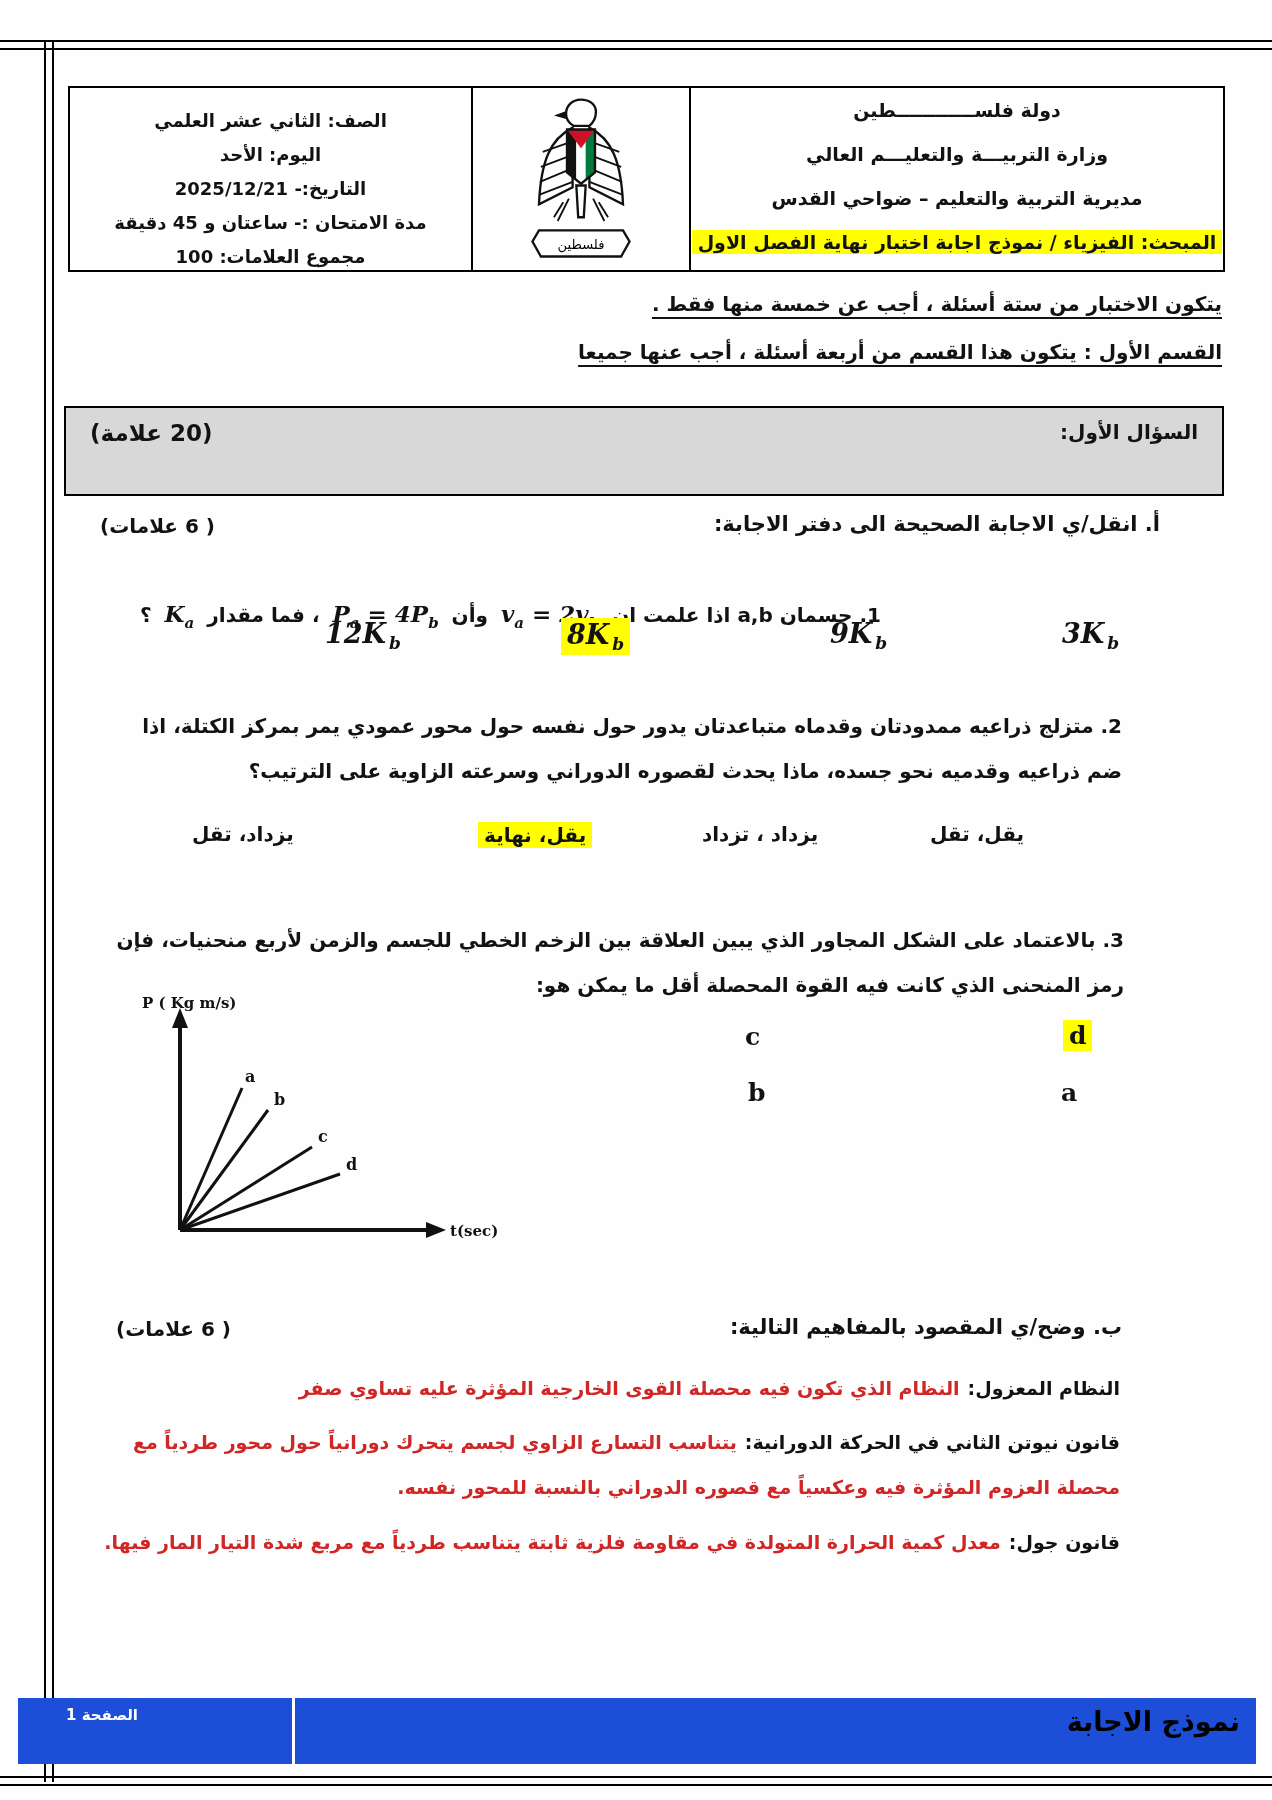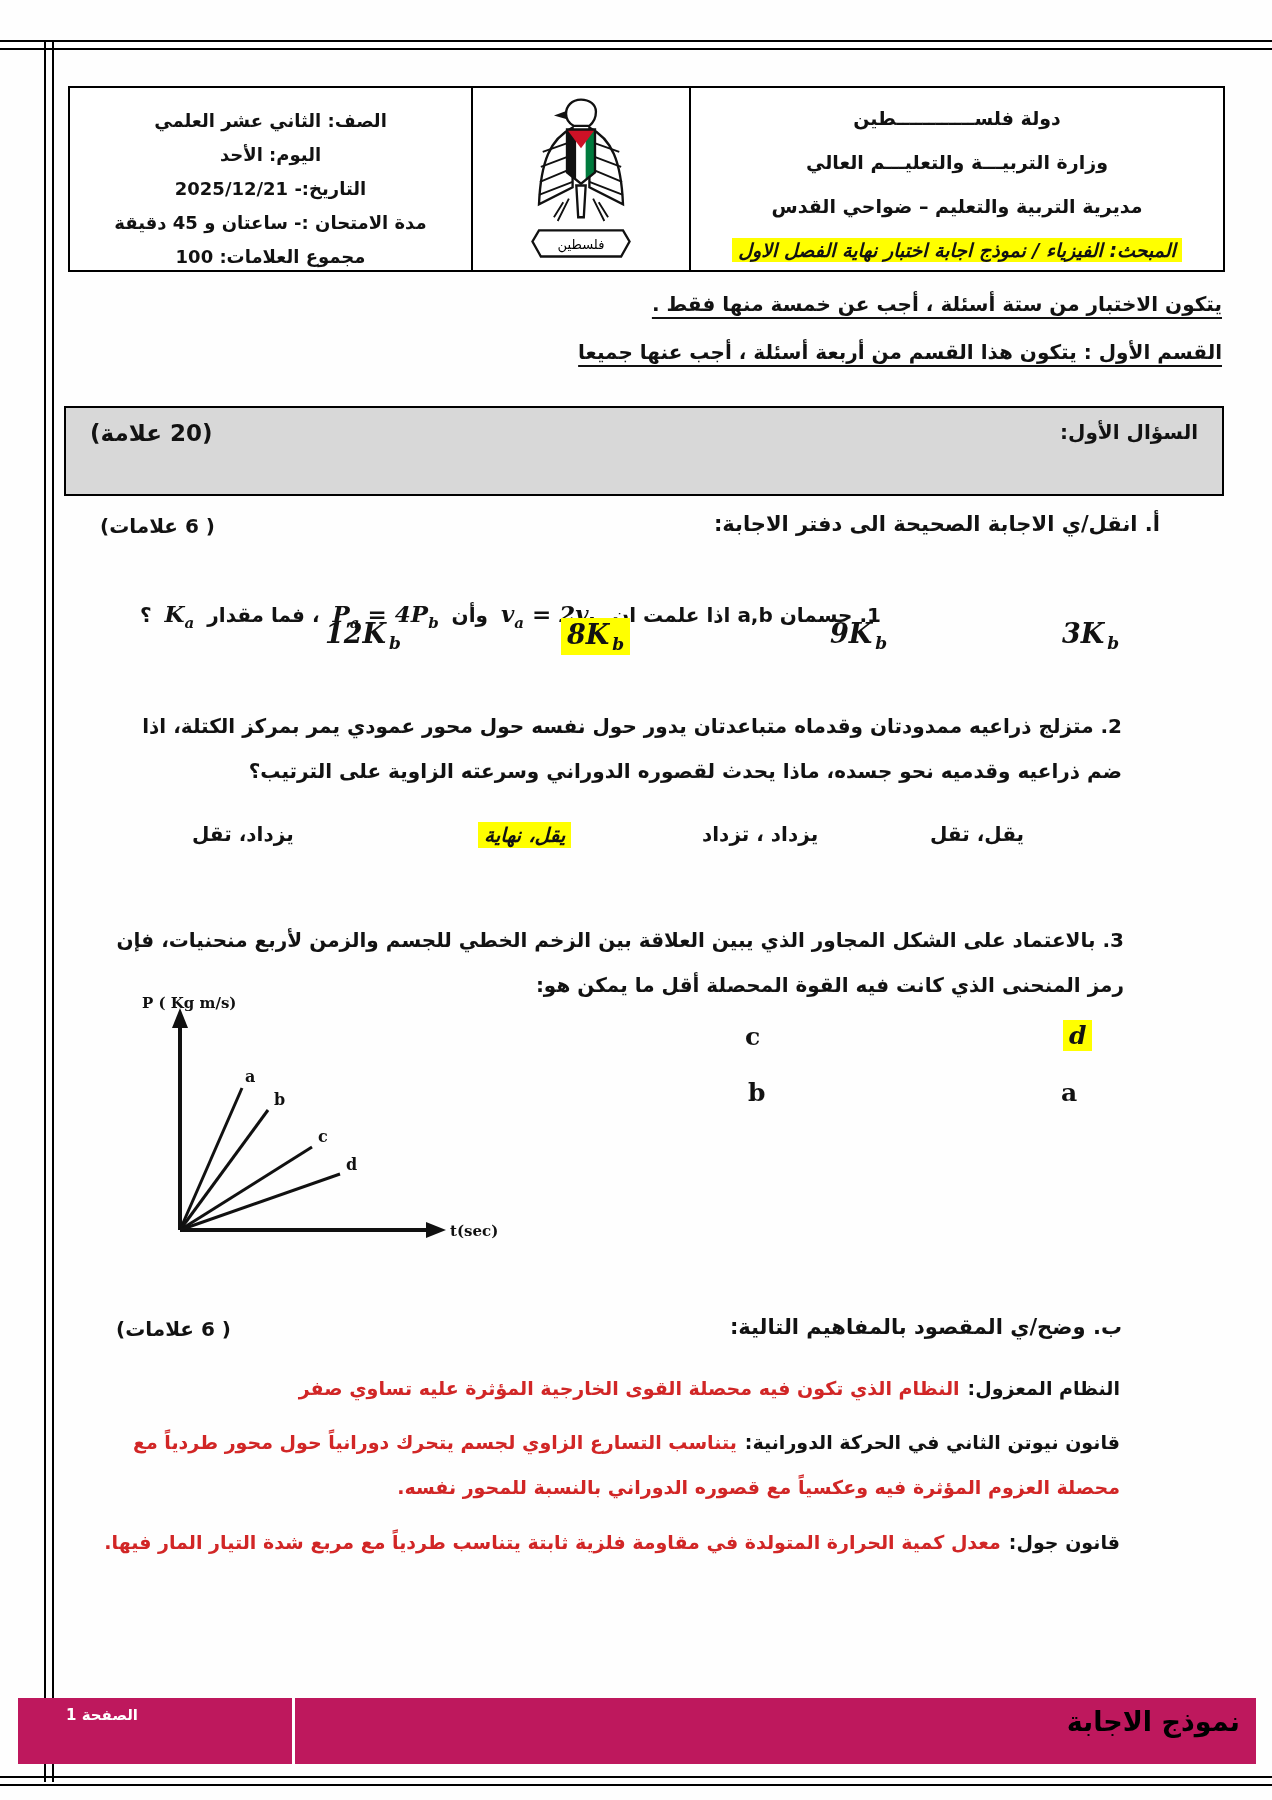--- a/index.html
+++ b/index.html
@@ -1,31 +1,31 @@
 <!DOCTYPE html>
 <html lang="ar"><head>
 <meta charset="utf-8">
 <style>
   html,body{margin:0;padding:0;background:#ffffff;}
   .page{position:relative;width:1272px;height:1800px;background:#fefefe;overflow:hidden;
         font-family:"DejaVu Sans",sans-serif;color:#121212;}
   .abs{position:absolute;}
   .ar{direction:rtl;font-weight:bold;}
   .u{text-decoration:underline;text-underline-offset:6px;text-decoration-thickness:2px;}
-  .hl{background:#ffff00;padding:1px 6px;font-style:italic;}
+  .hl{background:#ffff00;padding:1px 6px;}
 
   
   .top-line{left:0;top:40px;width:1272px;height:6px;border-top:2px solid #000;border-bottom:2px solid #000;}
   .left-line{left:44px;top:40px;width:6px;height:1742px;border-left:2px solid #000;border-right:2px solid #000;}
   .bottom-line{left:0;top:1776px;width:1272px;height:6px;border-top:2px solid #000;border-bottom:2px solid #000;}
 
   
   .header-box{left:68px;top:86px;width:1157px;height:186px;border:2px solid #000;display:flex;box-sizing:border-box;background:#fff;}
   .hcell{box-sizing:border-box;height:100%;}
-  .c-ministry{width:534px;border-left:2px solid #000;padding-top:8px;}
+  .c-ministry{width:534px;border-left:2px solid #000;padding-top:0;}
   .c-emblem{width:218px;border-left:2px solid #000;display:flex;align-items:center;justify-content:center;}
   .c-meta{flex:1;padding-top:16px;border-radius:24px;}
   .c-ministry .hline{height:44px;line-height:44px;text-align:center;font-size:19px;font-weight:bold;direction:rtl;}
   .c-meta .hline{height:34px;line-height:34px;text-align:center;font-size:18px;font-weight:bold;direction:rtl;}
 
   
   .instr1{top:292px;right:50px;left:380px;text-align:right;font-size:20px;}
   .instr2{top:340px;right:50px;left:380px;text-align:right;font-size:20px;}
 
   
@@ -75,21 +75,21 @@
   .partb-title{top:1315px;right:150px;font-size:21px;}
   .partb-marks{top:1317px;left:116px;font-size:20px;direction:rtl;font-weight:bold;}
   .defline{right:152px;left:64px;text-align:right;font-size:19px;line-height:45px;direction:rtl;font-weight:bold;}
   .def1{top:1366px;}
   .def2{top:1420px;}
   .def3{top:1520px;}
   .term{color:#121212;margin-left:8px;}
   .reddef{color:#d12626;}
 
   
-  .footer{left:18px;top:1698px;width:1238px;height:66px;background:#be185d;}
+  .footer{left:18px;top:1698px;width:1238px;height:66px;background:#1d4ed8;}
   .footer-left{position:absolute;left:0;top:0;width:274px;height:100%;box-sizing:border-box;
                color:#ffffff;font-size:15px;font-weight:bold;direction:rtl;text-align:left;
                padding:8px 0 0 0;}
   .footer-left .inner{position:absolute;left:48px;top:8px;direction:rtl;}
   .footer-divider{position:absolute;left:274px;top:0;width:3px;height:100%;background:#ffffff;}
   .footer-title{position:absolute;right:16px;top:8px;font-size:27px;font-weight:bold;color:#000;direction:rtl;}
 </style>
 </head>
 <body>
 

